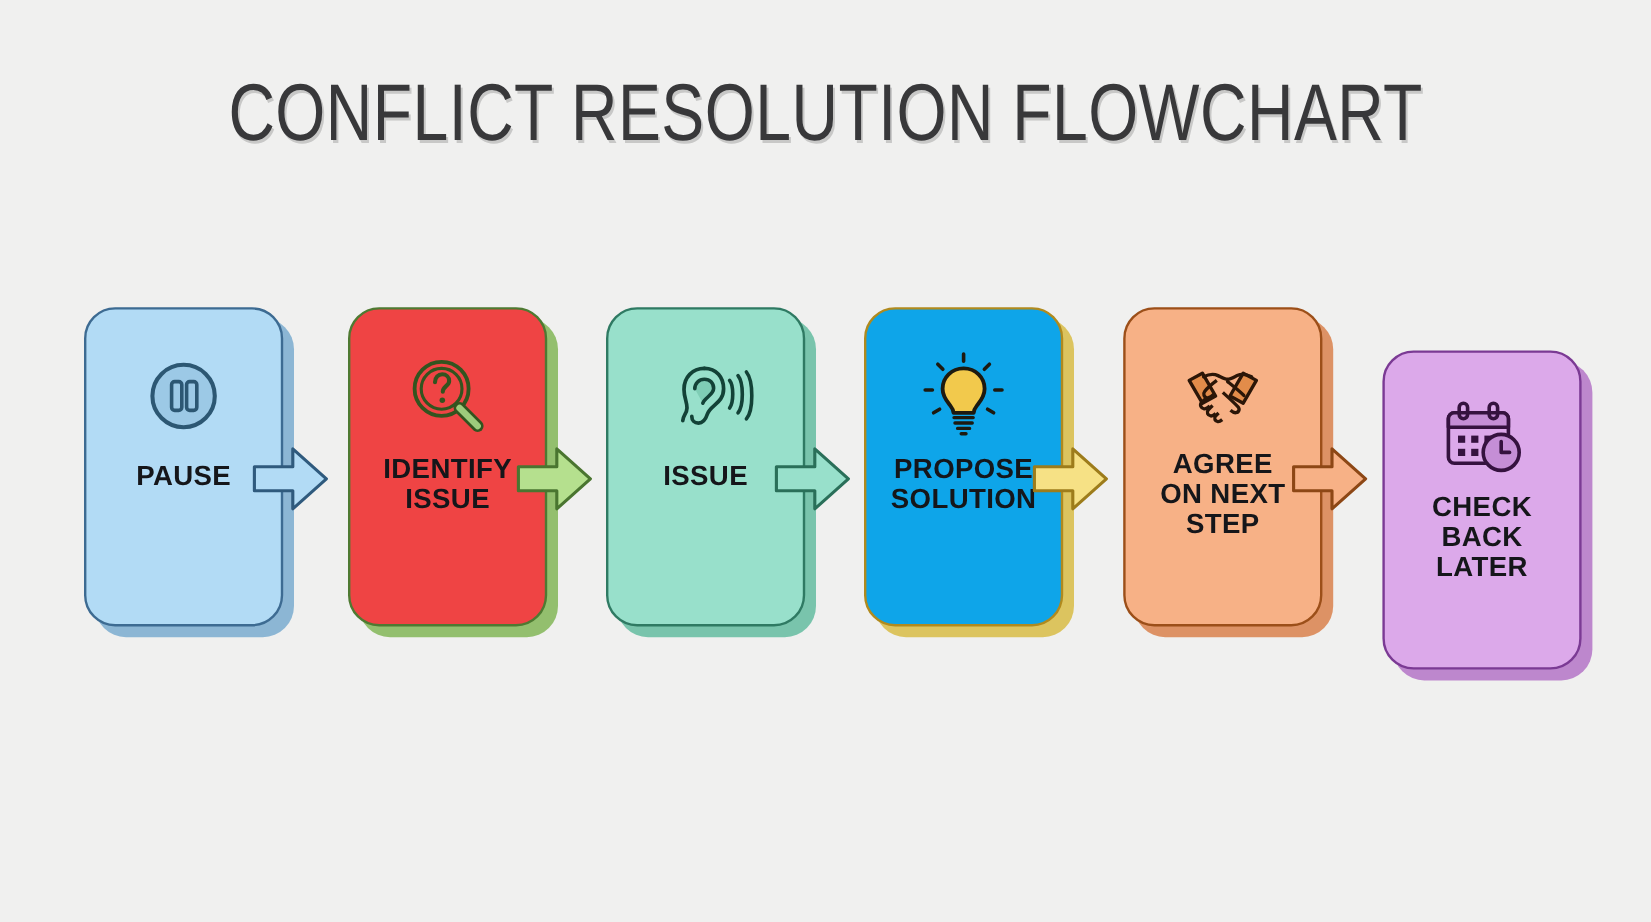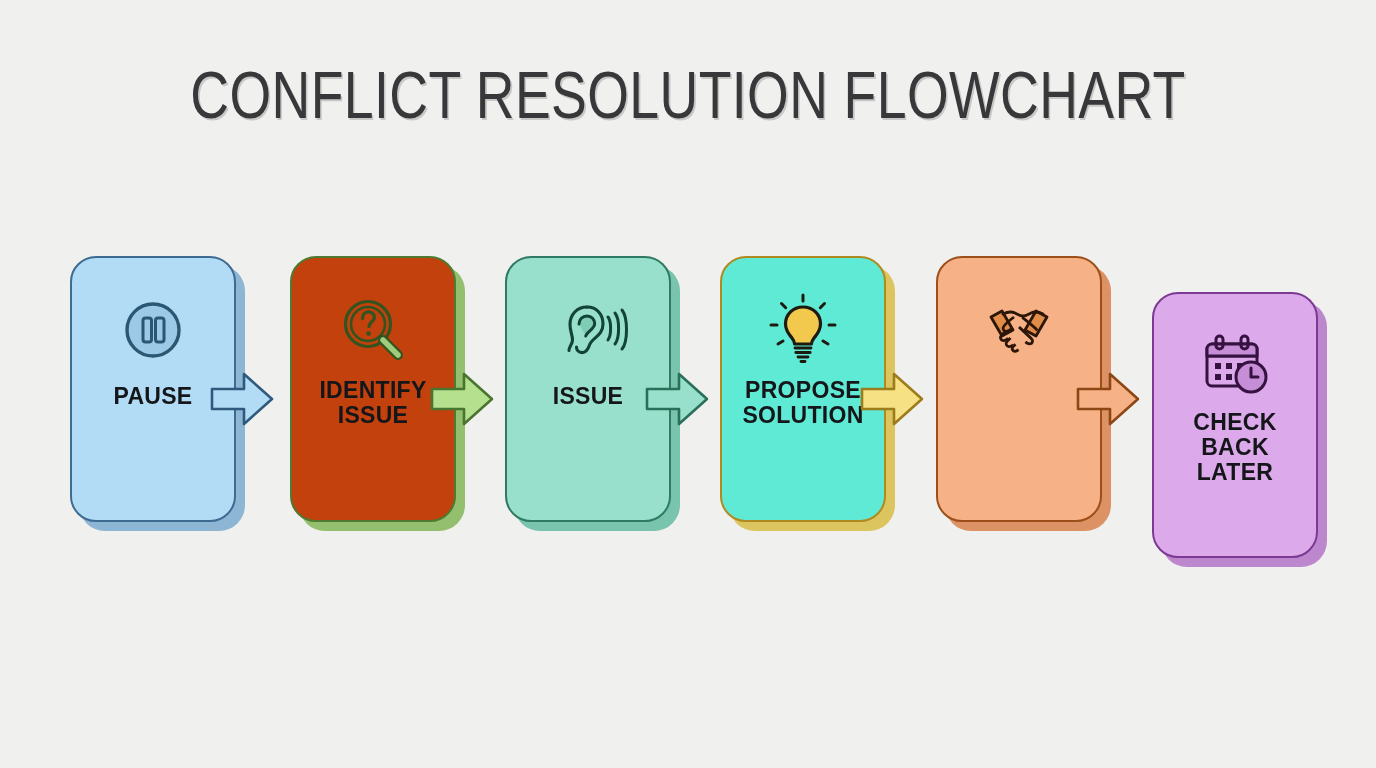--- a/index.html
+++ b/index.html
@@ -111,21 +111,21 @@
           <div class="label">PAUSE</div>
         </div>
         <div class="arrow" style="left: 140px;">
           <svg width="64" height="54" viewBox="0 0 64 54">
             <path d="M2 17 H34 V2 L62 27 L34 52 V37 H2 Z" fill="#b2dbf5" stroke="#2f5a7d" stroke-width="2.6" stroke-linejoin="round"></path>
           </svg>
         </div>
       </div>
       <div class="step" style="left: 290px;">
         <div class="slab" style="background: rgb(147, 191, 110);"></div>
-        <div class="card" style="background: #c2410c; border-color: rgb(78, 122, 50);">
+        <div class="card" style="background: #ef4444; border-color: rgb(78, 122, 50);">
           <div class="icon-wrap">
             <svg width="72" height="70" viewBox="0 0 72 70">
               <circle cx="31" cy="29" r="22.5" fill="none" stroke="#33541f" stroke-width="3.2"></circle>
               <circle cx="31" cy="29" r="17" fill="none" stroke="#33541f" stroke-width="2.6"></circle>
               <path d="M46 45 L61 60" stroke="#33541f" stroke-width="10" stroke-linecap="round"></path>
               <path d="M46 45 L61 60" stroke="#9ecb7c" stroke-width="5.5" stroke-linecap="round"></path>
               <path d="M25.5 23.5c0-4 2.8-6.6 6-6.6 3.3 0 5.8 2.3 5.8 5.5 0 4.2-5.3 4.6-5.3 9" fill="none" stroke="#33541f" stroke-width="3.4" stroke-linecap="round"></path>
               <circle cx="31.6" cy="38.6" r="2.3" fill="#33541f"></circle>
             </svg>
           </div>
@@ -154,21 +154,21 @@
           <div class="label">ISSUE</div>
         </div>
         <div class="arrow" style="left: 140px;">
           <svg width="64" height="54" viewBox="0 0 64 54">
             <path d="M2 17 H34 V2 L62 27 L34 52 V37 H2 Z" fill="#98e0cb" stroke="#2a6f59" stroke-width="2.6" stroke-linejoin="round"></path>
           </svg>
         </div>
       </div>
       <div class="step" style="left: 720px;">
         <div class="slab" style="background: rgb(220, 196, 95);"></div>
-        <div class="card" style="background: #5eead4; border-color: rgb(176, 138, 30);">
+        <div class="card" style="background: #0ea5e9; border-color: rgb(176, 138, 30);">
           <div class="icon-wrap">
             <svg width="72" height="70" viewBox="0 0 72 70">
               <path d="M36 12c-10 0-17.5 7.6-17.5 17 0 6.6 3.6 10.4 6.3 13.8 1.9 2.4 2.6 3.8 2.8 6.2h16.8c.2-2.4.9-3.8 2.8-6.2C49.9 39.4 53.5 35.6 53.5 29 53.5 19.6 46 12 36 12z" fill="#f2c94c" stroke="#1d1a10" stroke-width="3.2" stroke-linejoin="round"></path>
               <path d="M28 53h16M28.8 57.5h14.4M31 62h10" stroke="#1d1a10" stroke-width="2.8" stroke-linecap="round"></path>
               <path d="M34 66.5h4" stroke="#1d1a10" stroke-width="2.8" stroke-linecap="round"></path>
               <path d="M36 0v6M14.5 8.5l4.2 4.2M57.5 8.5l-4.2 4.2M4 30h6M62 30h6M11 49l5-3M61 49l-5-3" stroke="#1d1a10" stroke-width="3" stroke-linecap="round"></path>
             </svg>
           </div>
           <div class="label lines2">PROPOSE
 SOLUTION</div>
@@ -188,20 +188,23 @@
               <path d="M64 22l-11-6-11 19 11 6z" fill="#e28c4a" stroke="#2b1608" stroke-width="2.8" stroke-linejoin="round"></path>
               <path d="M20 19c4-2 8.5-2.6 12-1 3 1.4 5.5 3 8 3 2.5 0 5-1.6 8-3 3.5-1.6 8-1 12 1" fill="none" stroke="#2b1608" stroke-width="2.8" stroke-linecap="round"></path>
               <path d="M31 22c-4 3-8 6.5-10 9-1.8 2.3-.6 5.2 2 5.5 2 .2 4-1.4 6-3.3" fill="none" stroke="#2b1608" stroke-width="2.8" stroke-linejoin="round"></path>
               <path d="M40 23c4 3.2 10.5 8.3 13.5 11.5" fill="none" stroke="#2b1608" stroke-width="2.8" stroke-linecap="round"></path>
               <path d="M23 36c-2 1.8-3.5 3.2-4.6 4.4-1.9 2.1-.6 5 2 5.3 1.6.2 3.2-.9 4.8-2.3" fill="none" stroke="#2b1608" stroke-width="2.8"></path>
               <path d="M27.5 43c-1.6 1.5-2.8 2.7-3.6 3.6-1.7 2-.5 4.7 2 5 1.4.2 2.8-.7 4.2-1.9" fill="none" stroke="#2b1608" stroke-width="2.8"></path>
               <path d="M32.5 49.2c-1.2 1.1-2 1.9-2.6 2.6-1.5 1.8-.4 4.2 1.9 4.5 1.3.2 2.5-.6 3.7-1.6" fill="none" stroke="#2b1608" stroke-width="2.8"></path>
               <path d="M36 32c3.5 3.2 9 8.2 12.5 11.8 2 2 1 4.8-1.6 5.1-1.6.2-3-.7-4.5-2" fill="none" stroke="#2b1608" stroke-width="2.8"></path>
             </svg>
           </div>
+          <div class="label lines3">AGREE
+ON NEXT
+STEP</div>
         </div>
         <div class="arrow" style="left: 140px;">
           <svg width="64" height="54" viewBox="0 0 64 54">
             <path d="M2 17 H34 V2 L62 27 L34 52 V37 H2 Z" fill="#f7b186" stroke="#8d4715" stroke-width="2.6" stroke-linejoin="round"></path>
           </svg>
         </div>
       </div>
       <div class="step" style="left: 1152px; margin-top: 36px;">
         <div class="slab" style="background: rgb(189, 135, 205);"></div>
         <div class="card" style="background: rgb(220, 169, 234); border-color: rgb(123, 58, 148);">

